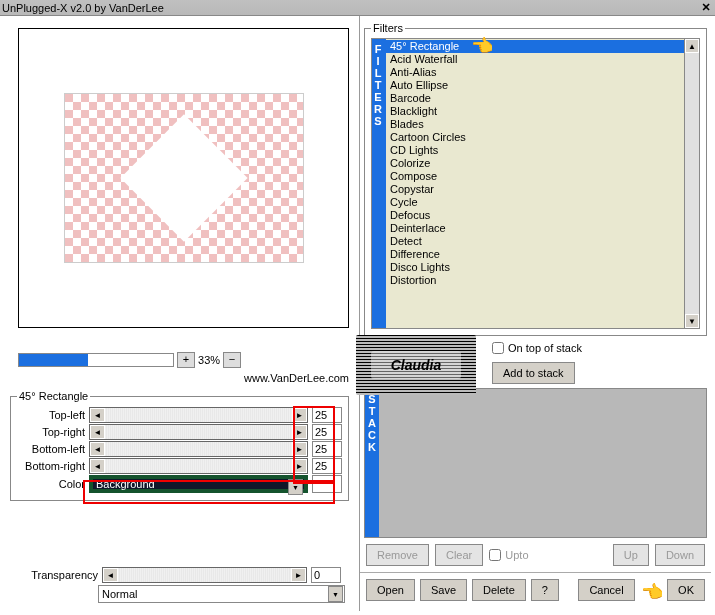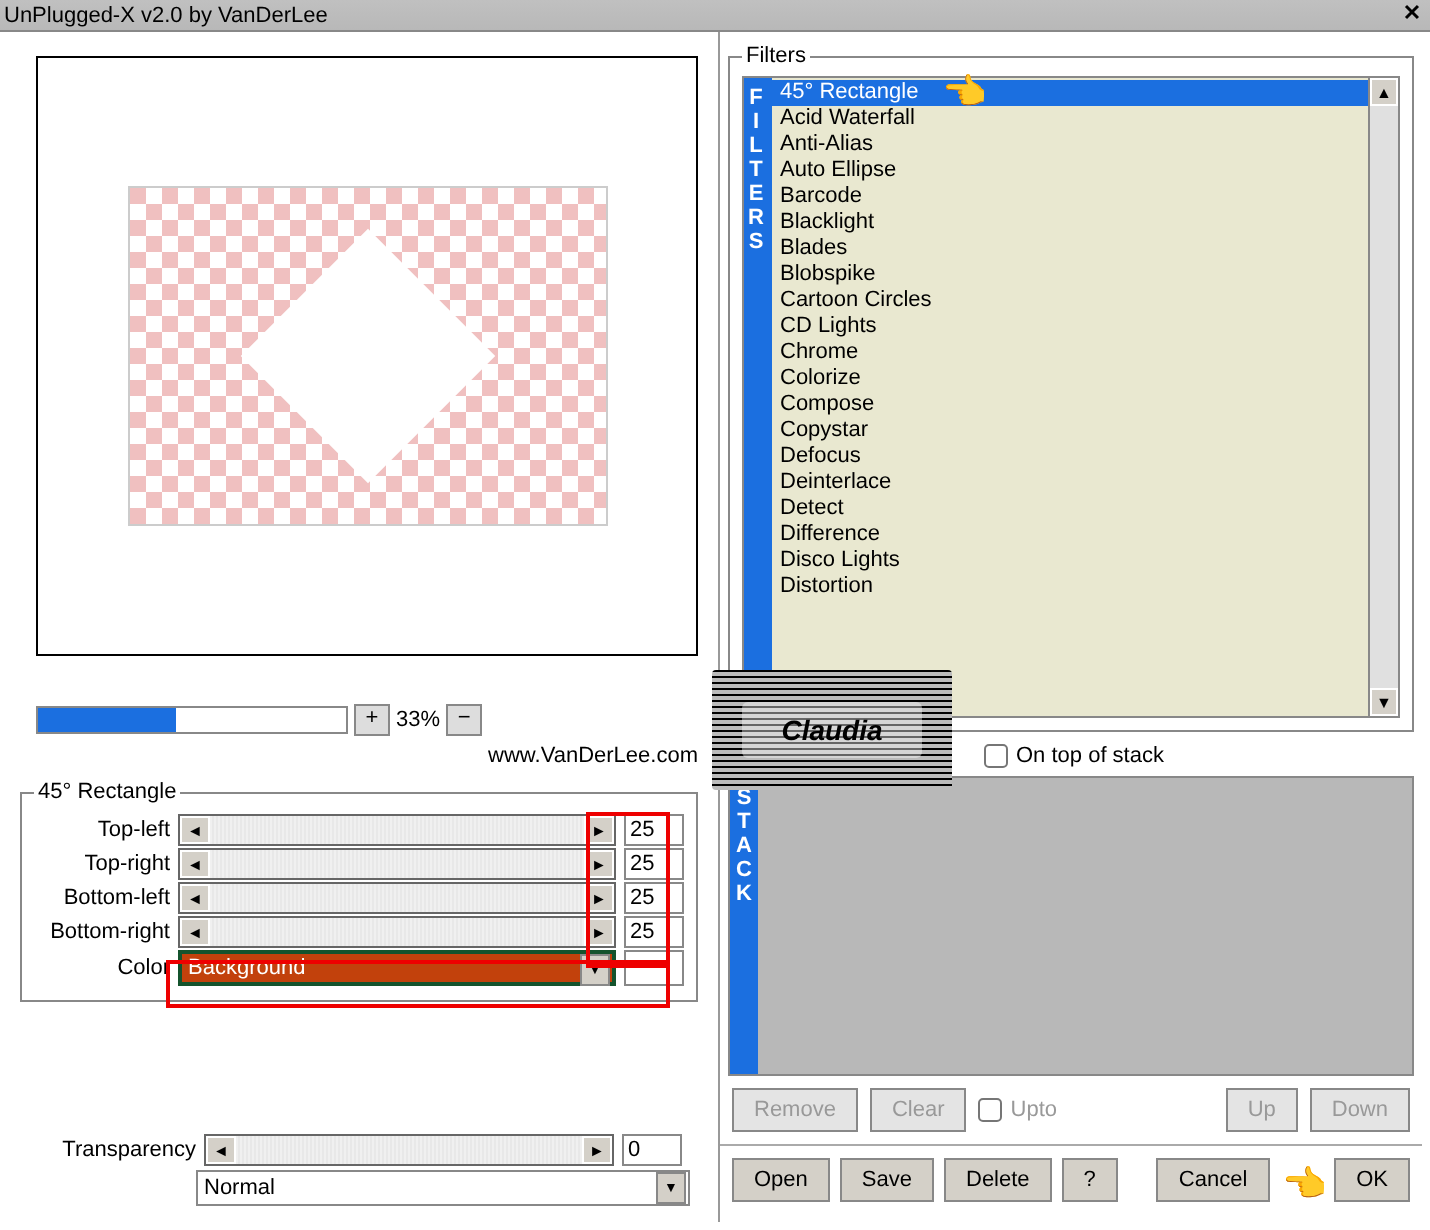--- a/index.html
+++ b/index.html
@@ -22,21 +22,21 @@
 .btn-sq { width: 18px; height: 16px; border: 1px solid #888; background: #ddd; text-align: center; line-height: 13px; cursor: pointer; }
 .url { font-size: 11px; margin-top: 36px; }
 fieldset { border: 1px solid #888; padding: 4px 6px 6px; margin: 2px 4px; position: relative; }
 fieldset legend { font-size: 11px; padding: 0 2px; }
 .row { display: flex; align-items: center; margin: 1px 0; gap: 4px; }
 .lbl { width: 68px; text-align: right; font-size: 11px; }
 .scrollbar { flex: 1; height: 16px; border: 1px solid #666; background: #eee; display: flex; }
 .sb-btn { width: 15px; background: #d4d0c8; border: 1px solid #fff; display: flex; align-items: center; justify-content: center; font-size: 8px; }
 .sb-track { flex: 1; background: repeating-linear-gradient(90deg,#f0f0f0 0,#f0f0f0 1px,#e8e8e8 1px,#e8e8e8 2px); }
 .valbox { width: 30px; height: 16px; border: 1px solid #888; background: #fff; padding: 0 2px; font-size: 11px; }
-.combo { flex: 1; height: 18px; border: 2px solid #14532d; background: #c2410c; color: #fff; display: flex; align-items: center; padding: 0 3px; position: relative; }
+.combo { flex: 1; height: 18px; border: 4px solid #14532d; background: #0f172a; color: #fff; display: flex; align-items: center; padding: 0 3px; position: relative; }
 .combo-btn { width: 15px; height: 16px; background: #d4d0c8; border: 1px solid #888; position: absolute; right: 1px; top: 0; display: flex; align-items: center; justify-content: center; font-size: 7px; color: #000; }
 .swatch { width: 30px; height: 18px; border: 1px solid #888; background: #fff; }
 .redbox { border: 2px solid #e00; position: absolute; pointer-events: none; }
 .spacer { flex: 1; }
 .bottom-controls { margin-top: 6px; }
 .filters-field { flex: 1; display: flex; flex-direction: column; min-height: 310px; }
 .list-wrap { flex: 1; display: flex; border: 1px solid #888; background: #e9e8d0; position: relative; }
 .list-side { width: 14px; background: #1b6fe0; color: #fff; font-size: 9px; font-weight: bold; display: flex; flex-direction: column; align-items: center; padding-top: 4px; letter-spacing: 2px; }
 .list-side span { display: block; }
 .list-items { flex: 1; overflow: hidden; padding: 1px 0; }
@@ -175,27 +175,26 @@
             <span>S</span>
           </div>
         <div class="list-items" id="filter-list">
             <div class="list-item sel">45° Rectangle</div>
             <div class="list-item">Acid Waterfall</div>
             <div class="list-item">Anti-Alias</div>
             <div class="list-item">Auto Ellipse</div>
             <div class="list-item">Barcode</div>
             <div class="list-item">Blacklight</div>
             <div class="list-item">Blades</div>
-            <div class="list-item">Blobspike</div>
             <div class="list-item">Cartoon Circles</div>
             <div class="list-item">CD Lights</div>
-            <div class="list-item">Chrome</div>
             <div class="list-item">Colorize</div>
             <div class="list-item">Compose</div>
             <div class="list-item">Copystar</div>
+            <div class="list-item">Cycle</div>
             <div class="list-item">Defocus</div>
             <div class="list-item">Deinterlace</div>
             <div class="list-item">Detect</div>
             <div class="list-item">Difference</div>
             <div class="list-item">Disco Lights</div>
             <div class="list-item">Distortion</div>
           </div>
         <div class="list-scroll">
           <div class="sb-btn">▲</div>
           <div class="sb-trackv"></div>
@@ -204,20 +203,24 @@
         <div class="pointer" style="left:100px; top:-4px;">👉</div>
       </div>
     </fieldset>
 
     <div class="midrow">
       <div style="width:120px;"></div>
       <label class="chk">
         <input type="checkbox" style="">
         <span>On top of stack</span>
       </label>
+    </div>
+    <div class="midrow">
+      <div style="width:120px;"></div>
+      <button class="btn">Add to stack</button>
     </div>
 
     <div class="stack-area">
       <div class="stack-side" id="stack-side">
           <span>S</span>
           <span>T</span>
           <span>A</span>
           <span>C</span>
           <span>K</span>
         </div>

